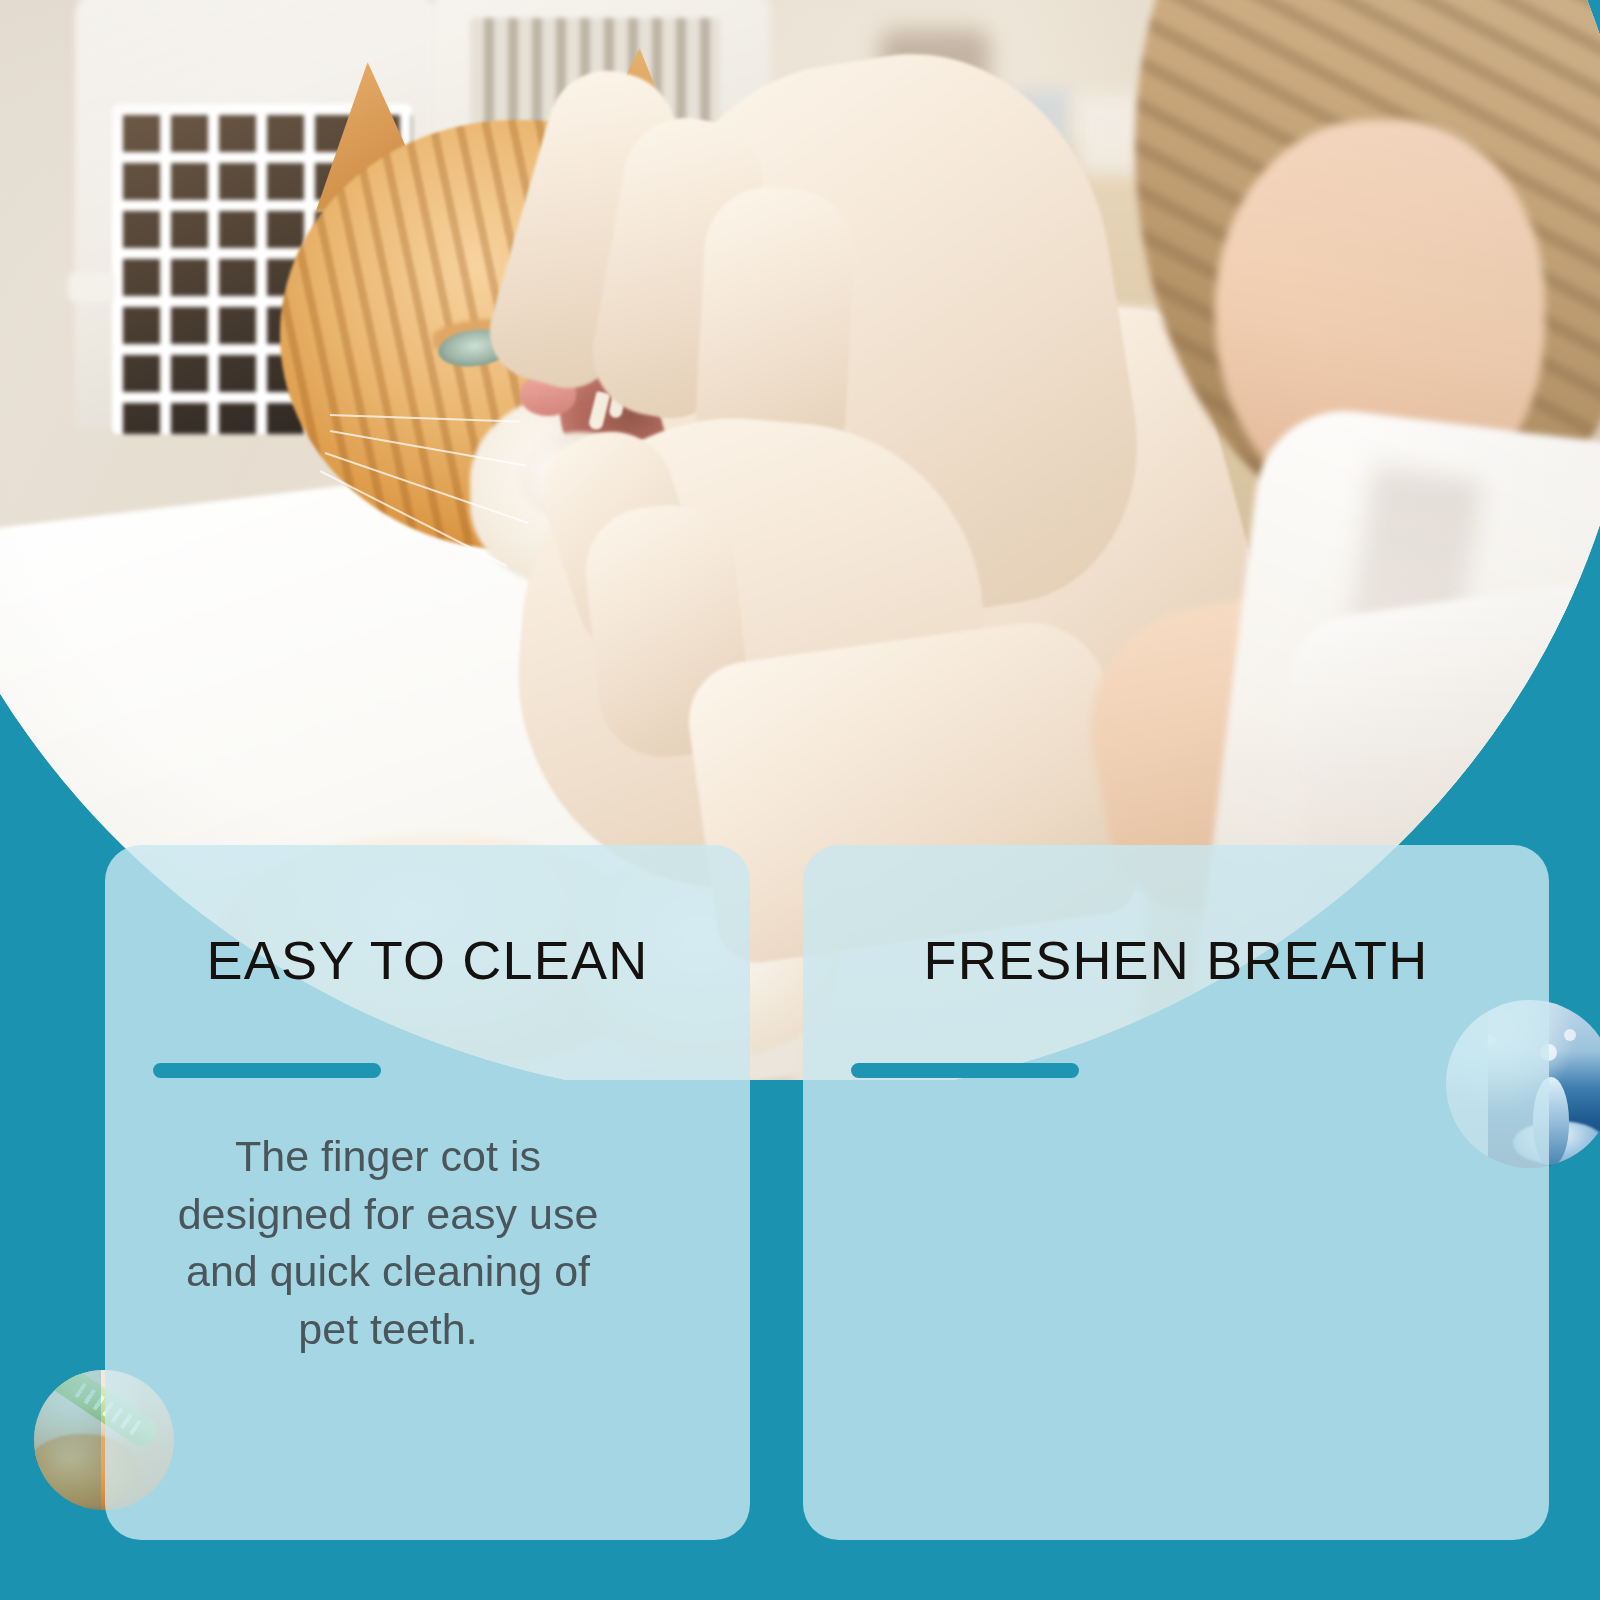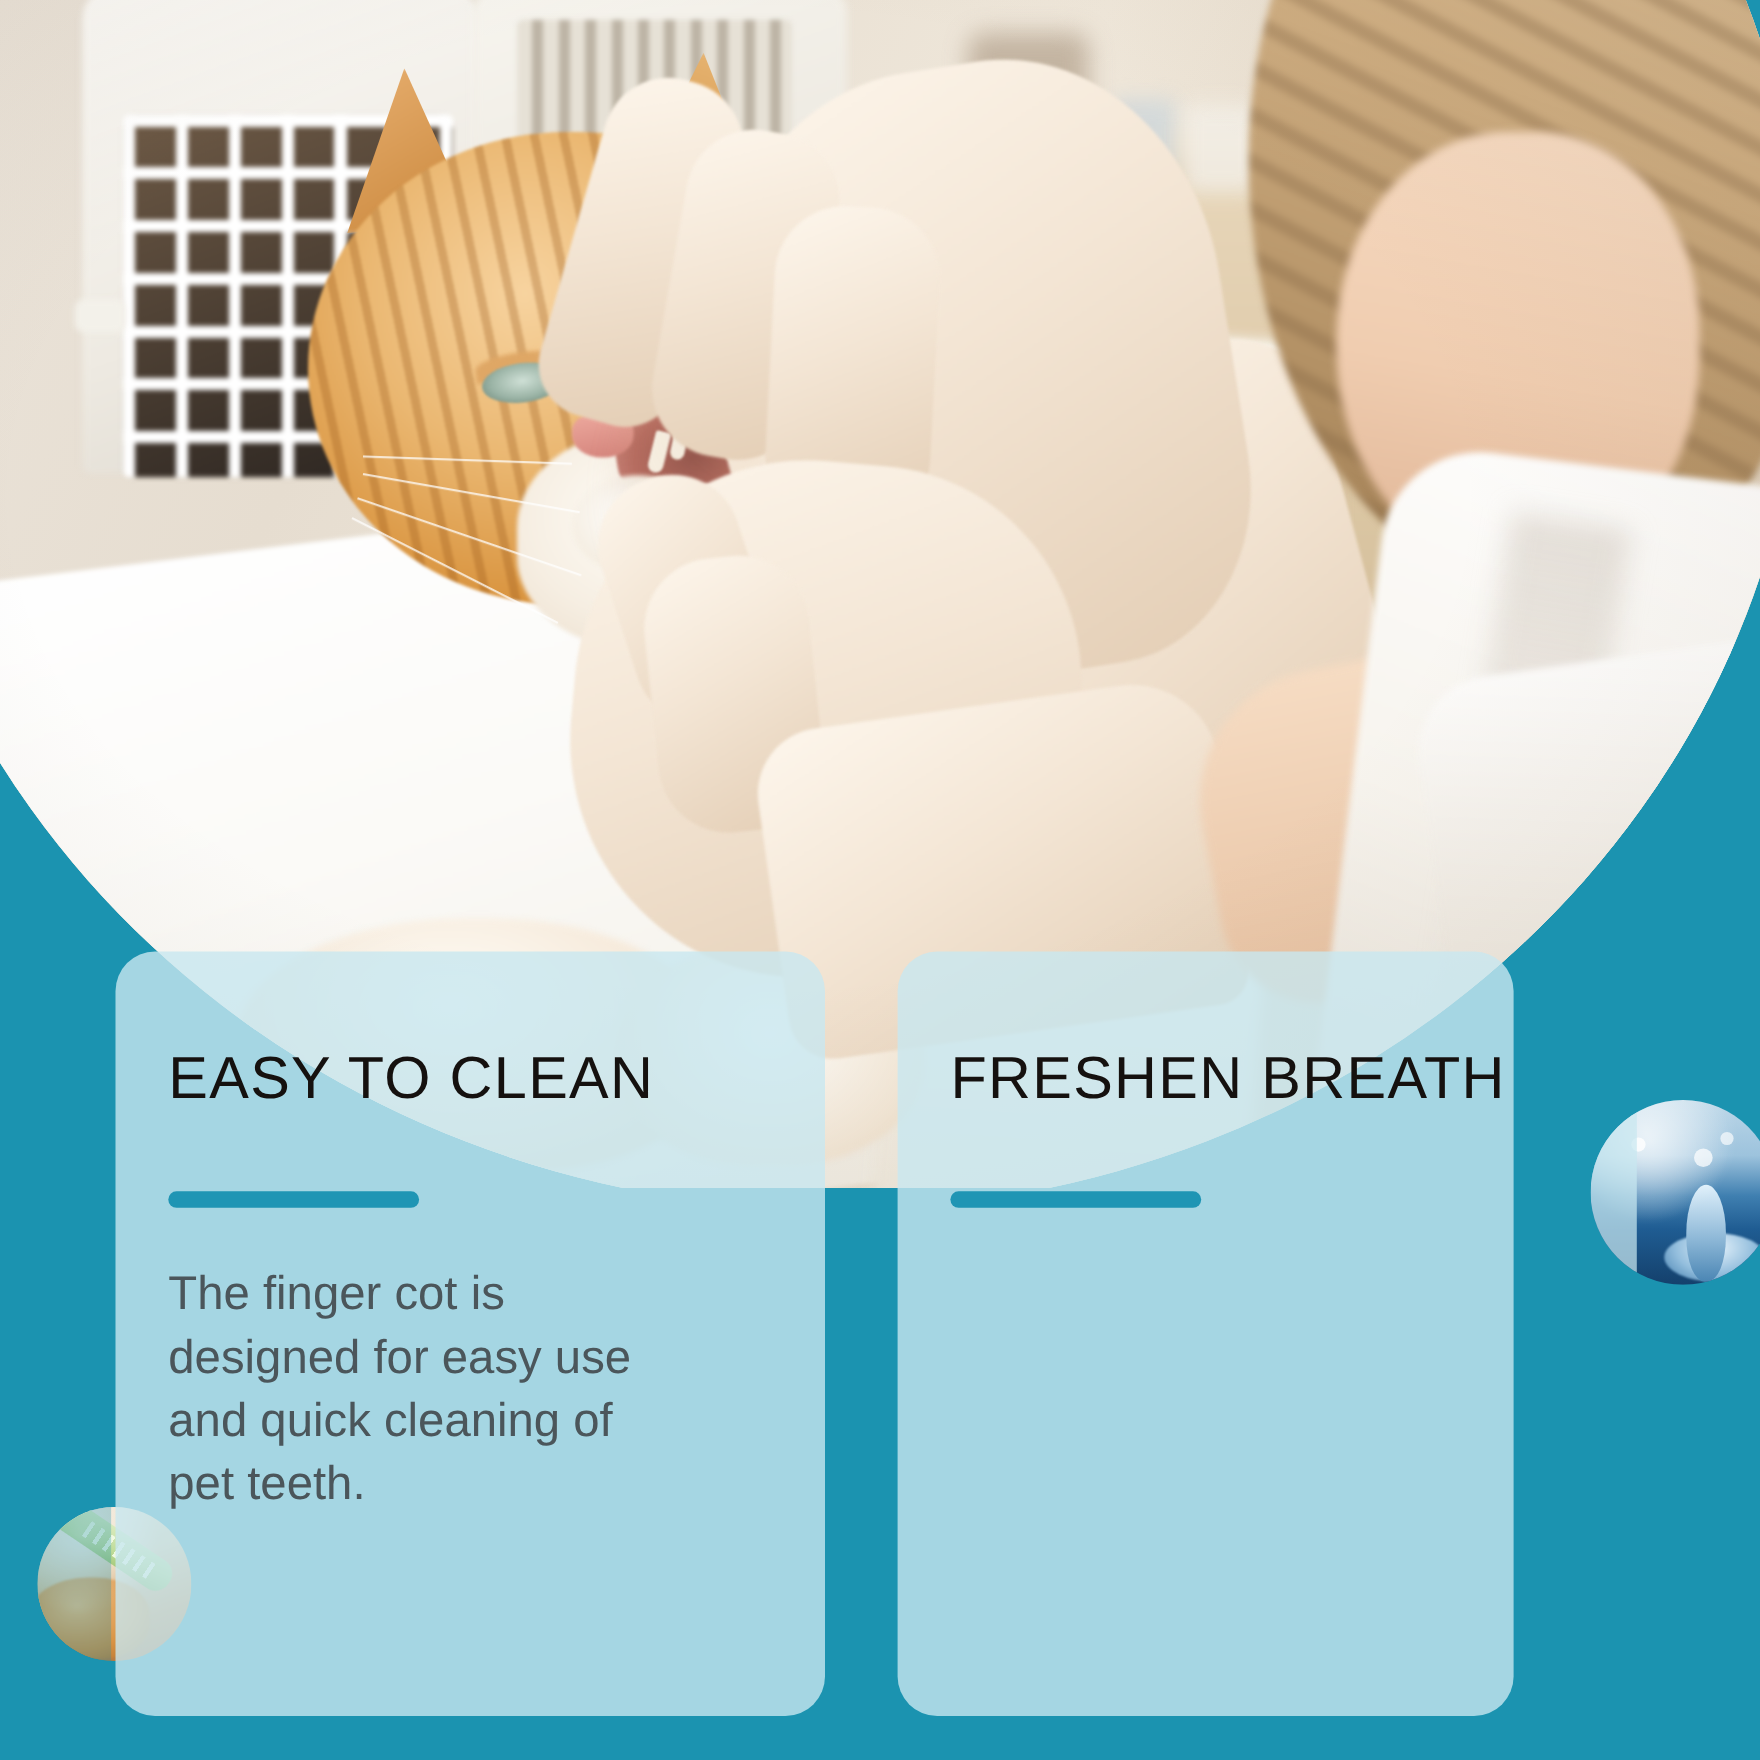--- a/index.html
+++ b/index.html
@@ -279,27 +279,28 @@
   }
   
   .ph-vig {
     inset:0;
     background:radial-gradient(ellipse at 42% 42%, rgba(0,0,0,0) 50%, rgba(120,96,66,.14) 100%);
   }
 
   
   .card {
     position:absolute;
-    top:865px; height:695px;
+    top:845px; height:695px;
     background:rgba(200,231,240,.80);
     border-radius:36px;
     overflow:hidden;
+    text-align:center;
   }
   .card-left  { left:105px;  width:645px; }
-  .card-right { left:803px;  width:560px;margin-left:13px; }
+  .card-right { left:803px;  width:746px; }
 
   .card-inner { position:absolute; inset:0; padding:88px 48px 0 48px; }
 
   .card-title {
     font-size:54px;
     font-weight:400;
     letter-spacing:1.2px;
     color:#15110f;
     line-height:1.02;
     white-space:nowrap;

